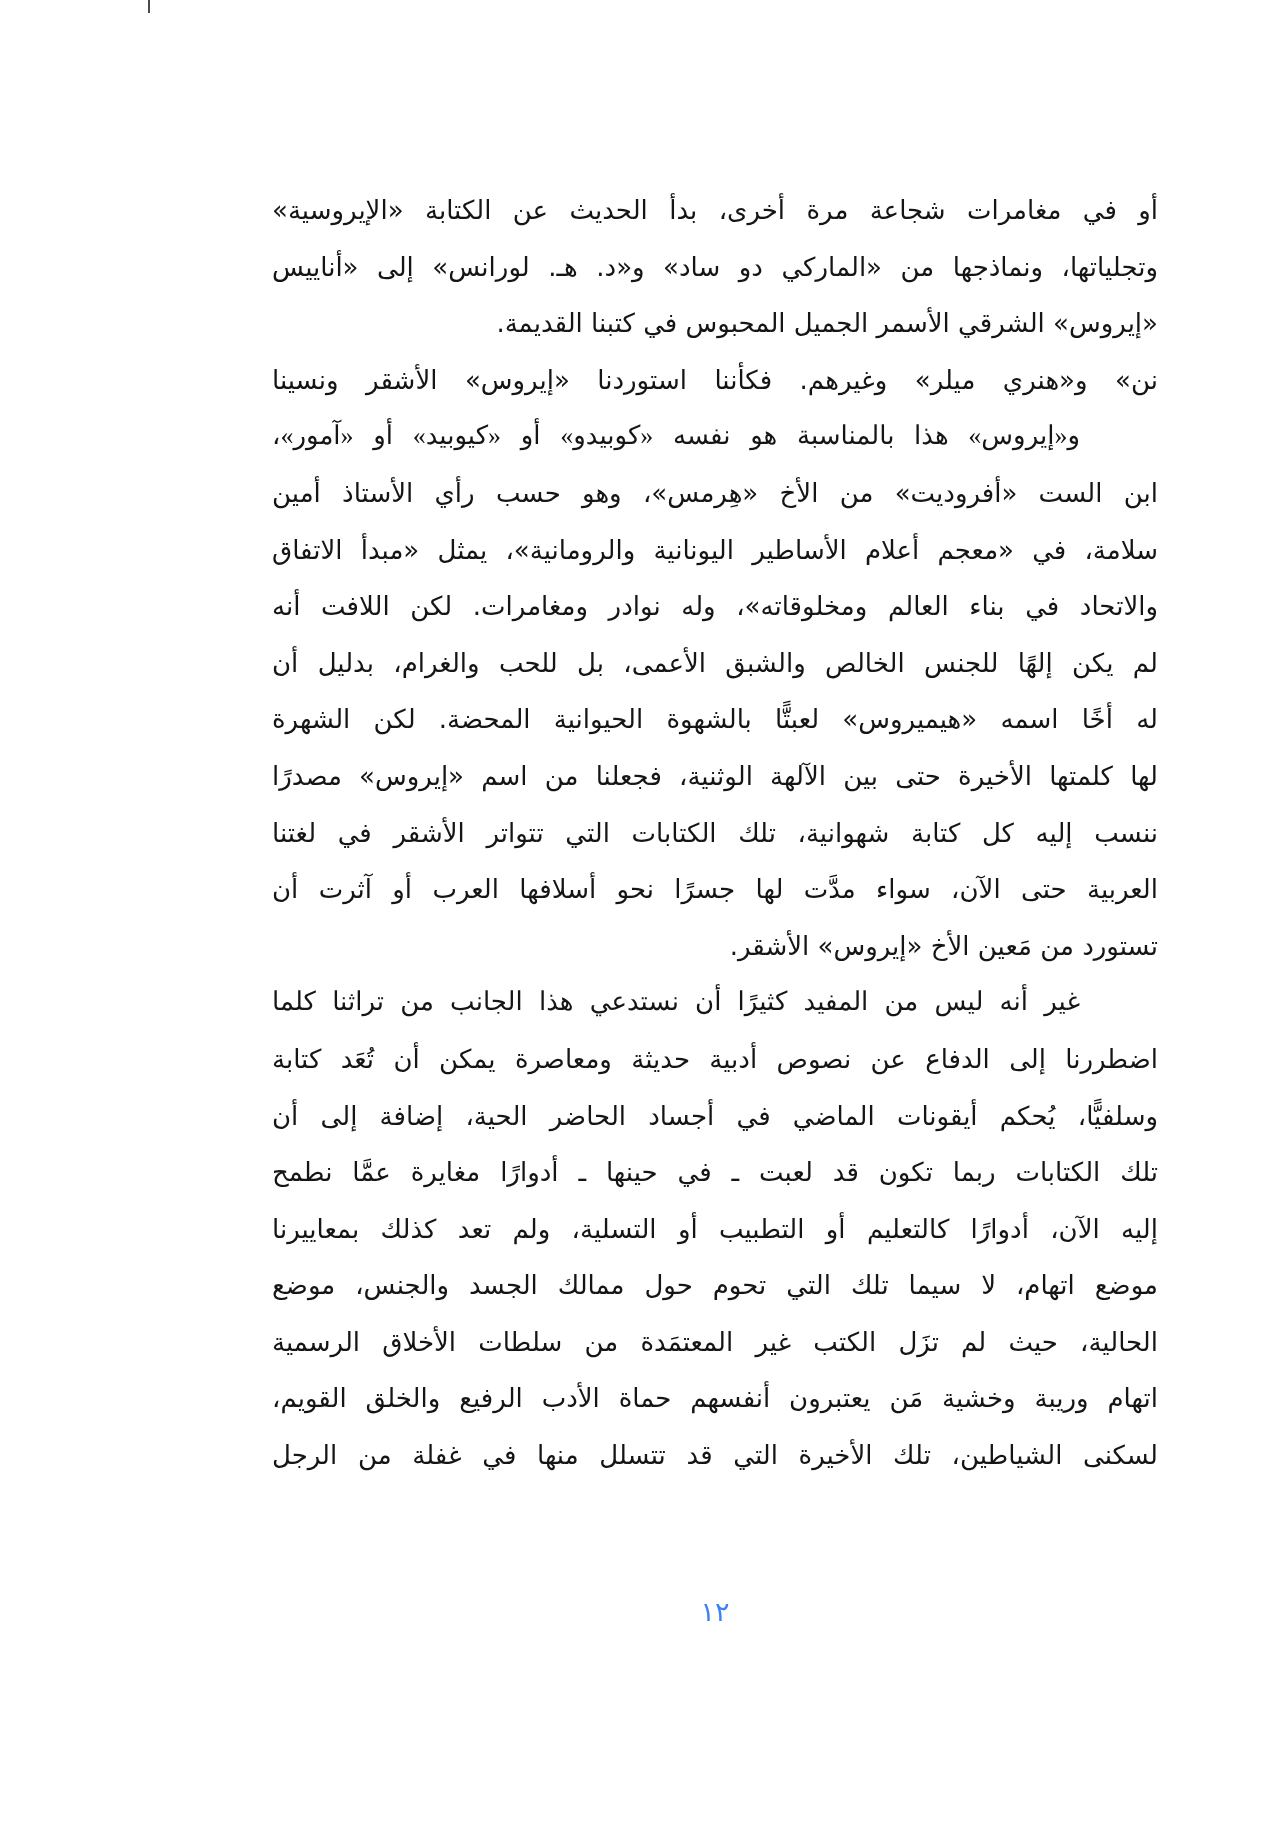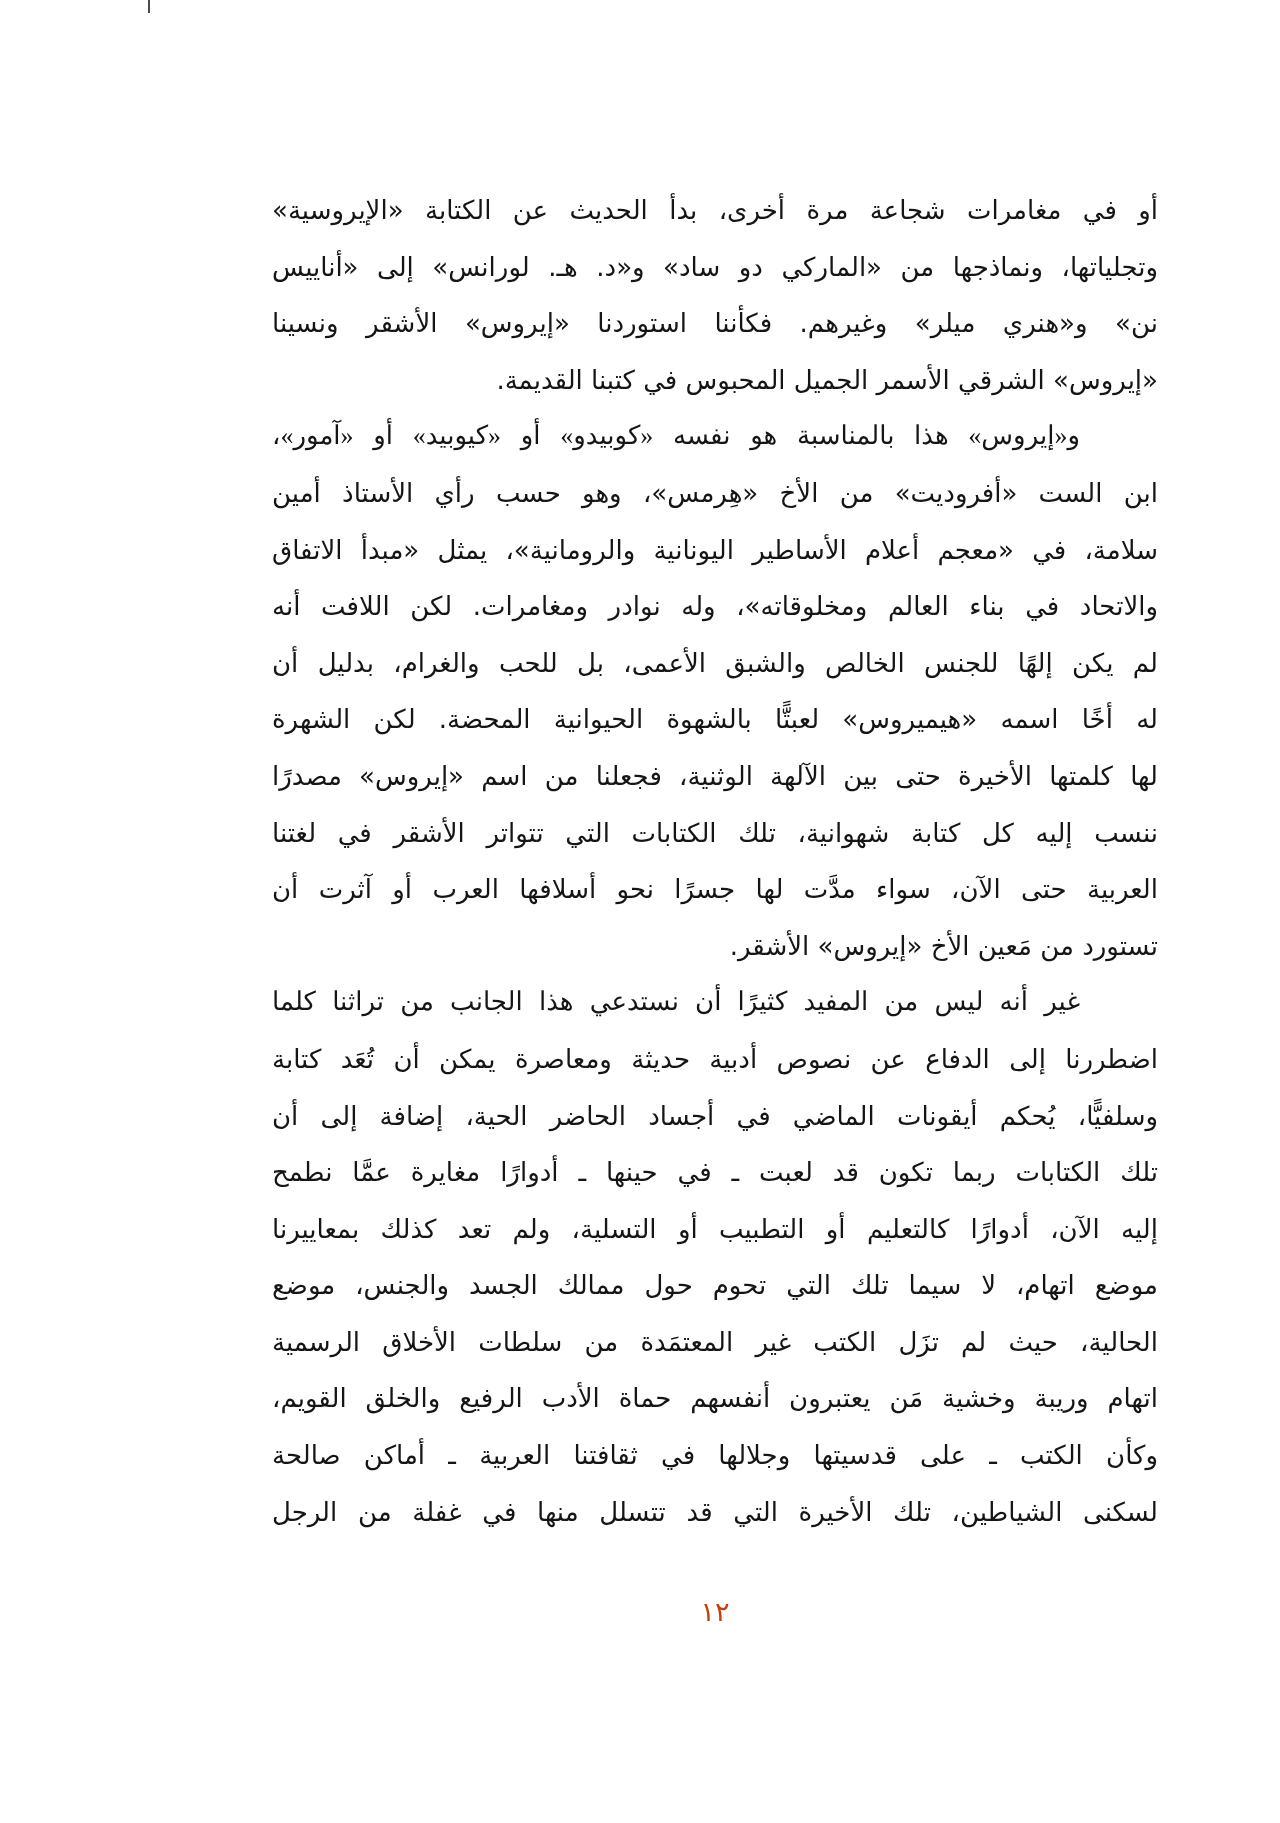--- a/index.html
+++ b/index.html
@@ -47,49 +47,48 @@
     font-family:Liberation Serif, serif;
   }
   .page-number{
     position:absolute;
     top:1596px;
     left:180px;
     width:886px;
     text-align:center;
     direction:rtl;
     font-size:27px;
-    color:#c2410c;
+    color:#3b82f6;
     letter-spacing:4px;
   }
 </style>
 </head>
 <body>
 
 <div class="page">
   <div class="crop-mark"></div>
   <div class="text-block">
       <div class="line">أو في مغامرات شجاعة مرة أخرى، بدأ الحديث عن الكتابة «الإيروسية»</div>
       <div class="line">وتجلياتها، ونماذجها من «الماركي دو ساد» و«د. هـ. لورانس» إلى «أناييس</div>
+      <div class="line last">«إيروس» الشرقي الأسمر الجميل المحبوس في كتبنا القديمة.</div>
       <div class="line">نن» و«هنري ميلر» وغيرهم. فكأننا استوردنا «إيروس» الأشقر ونسينا</div>
-      <div class="line last">«إيروس» الشرقي الأسمر الجميل المحبوس في كتبنا القديمة.</div>
       <div class="line indent">و«إيروس» هذا بالمناسبة هو نفسه «كوبيدو» أو «كيوبيد» أو «آمور»،</div>
       <div class="line">ابن الست «أفروديت» من الأخ «هِرمس»، وهو حسب رأي الأستاذ أمين</div>
       <div class="line">سلامة، في «معجم أعلام الأساطير اليونانية والرومانية»، يمثل «مبدأ الاتفاق</div>
       <div class="line">والاتحاد في بناء العالم ومخلوقاته»، وله نوادر ومغامرات. لكن اللافت أنه</div>
       <div class="line">لم يكن إلهًا للجنس الخالص والشبق الأعمى، بل للحب والغرام، بدليل أن</div>
       <div class="line">له أخًا اسمه «هيميروس» لعبتًّا بالشهوة الحيوانية المحضة. لكن الشهرة</div>
       <div class="line">لها كلمتها الأخيرة حتى بين الآلهة الوثنية، فجعلنا من اسم «إيروس» مصدرًا</div>
       <div class="line">ننسب إليه كل كتابة شهوانية، تلك الكتابات التي تتواتر الأشقر في لغتنا</div>
       <div class="line">العربية حتى الآن، سواء مدَّت لها جسرًا نحو أسلافها العرب أو آثرت أن</div>
       <div class="line last">تستورد من مَعين الأخ «إيروس» الأشقر.</div>
       <div class="line indent">غير أنه ليس من المفيد كثيرًا أن نستدعي هذا الجانب من تراثنا كلما</div>
       <div class="line">اضطررنا إلى الدفاع عن نصوص أدبية حديثة ومعاصرة يمكن أن تُعَد كتابة</div>
       <div class="line">وسلفيًّا، يُحكم أيقونات الماضي في أجساد الحاضر الحية، إضافة إلى أن</div>
       <div class="line">تلك الكتابات ربما تكون قد لعبت ـ في حينها ـ أدوارًا مغايرة عمَّا نطمح</div>
       <div class="line">إليه الآن، أدوارًا كالتعليم أو التطبيب أو التسلية، ولم تعد كذلك بمعاييرنا</div>
       <div class="line">موضع اتهام، لا سيما تلك التي تحوم حول ممالك الجسد والجنس، موضع</div>
       <div class="line">الحالية، حيث لم تزَل الكتب غير المعتمَدة من سلطات الأخلاق الرسمية</div>
       <div class="line">اتهام وريبة وخشية مَن يعتبرون أنفسهم حماة الأدب الرفيع والخلق القويم،</div>
-      <div class="line">وكأن الكتب ـ على قدسيتها وجلالها في ثقافتنا العربية ـ أماكن صالحة</div>
       <div class="line">لسكنى الشياطين، تلك الأخيرة التي قد تتسلل منها في غفلة من الرجل</div>
     </div>
   <div class="page-number">١٢</div>
 </div>
 
 </body></html>

